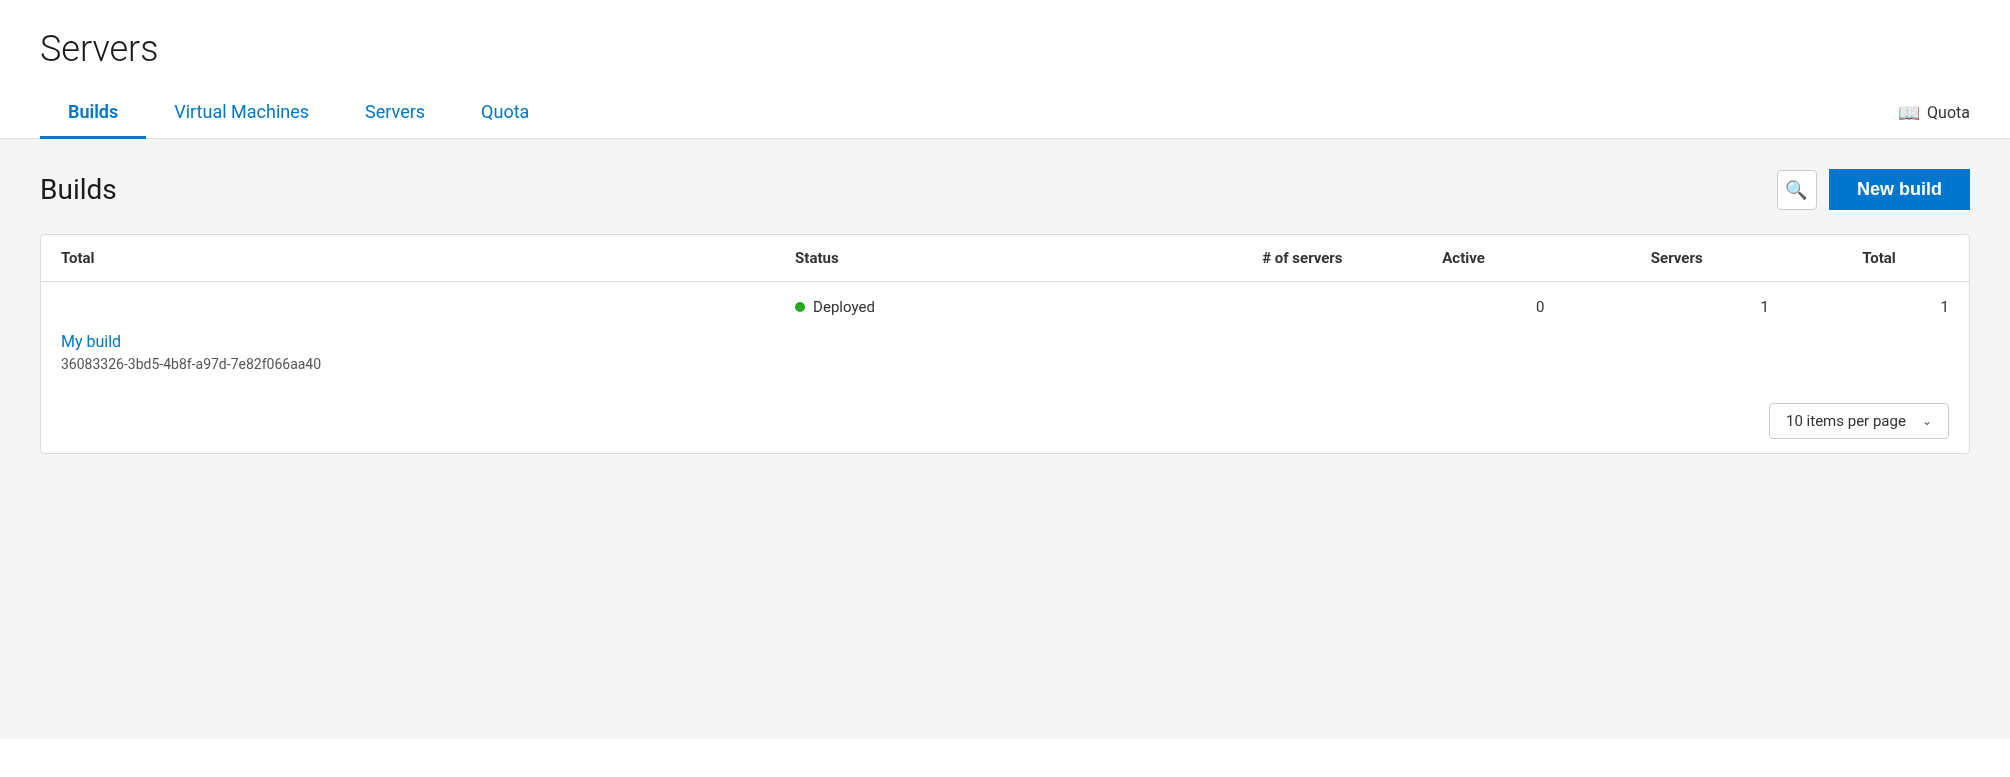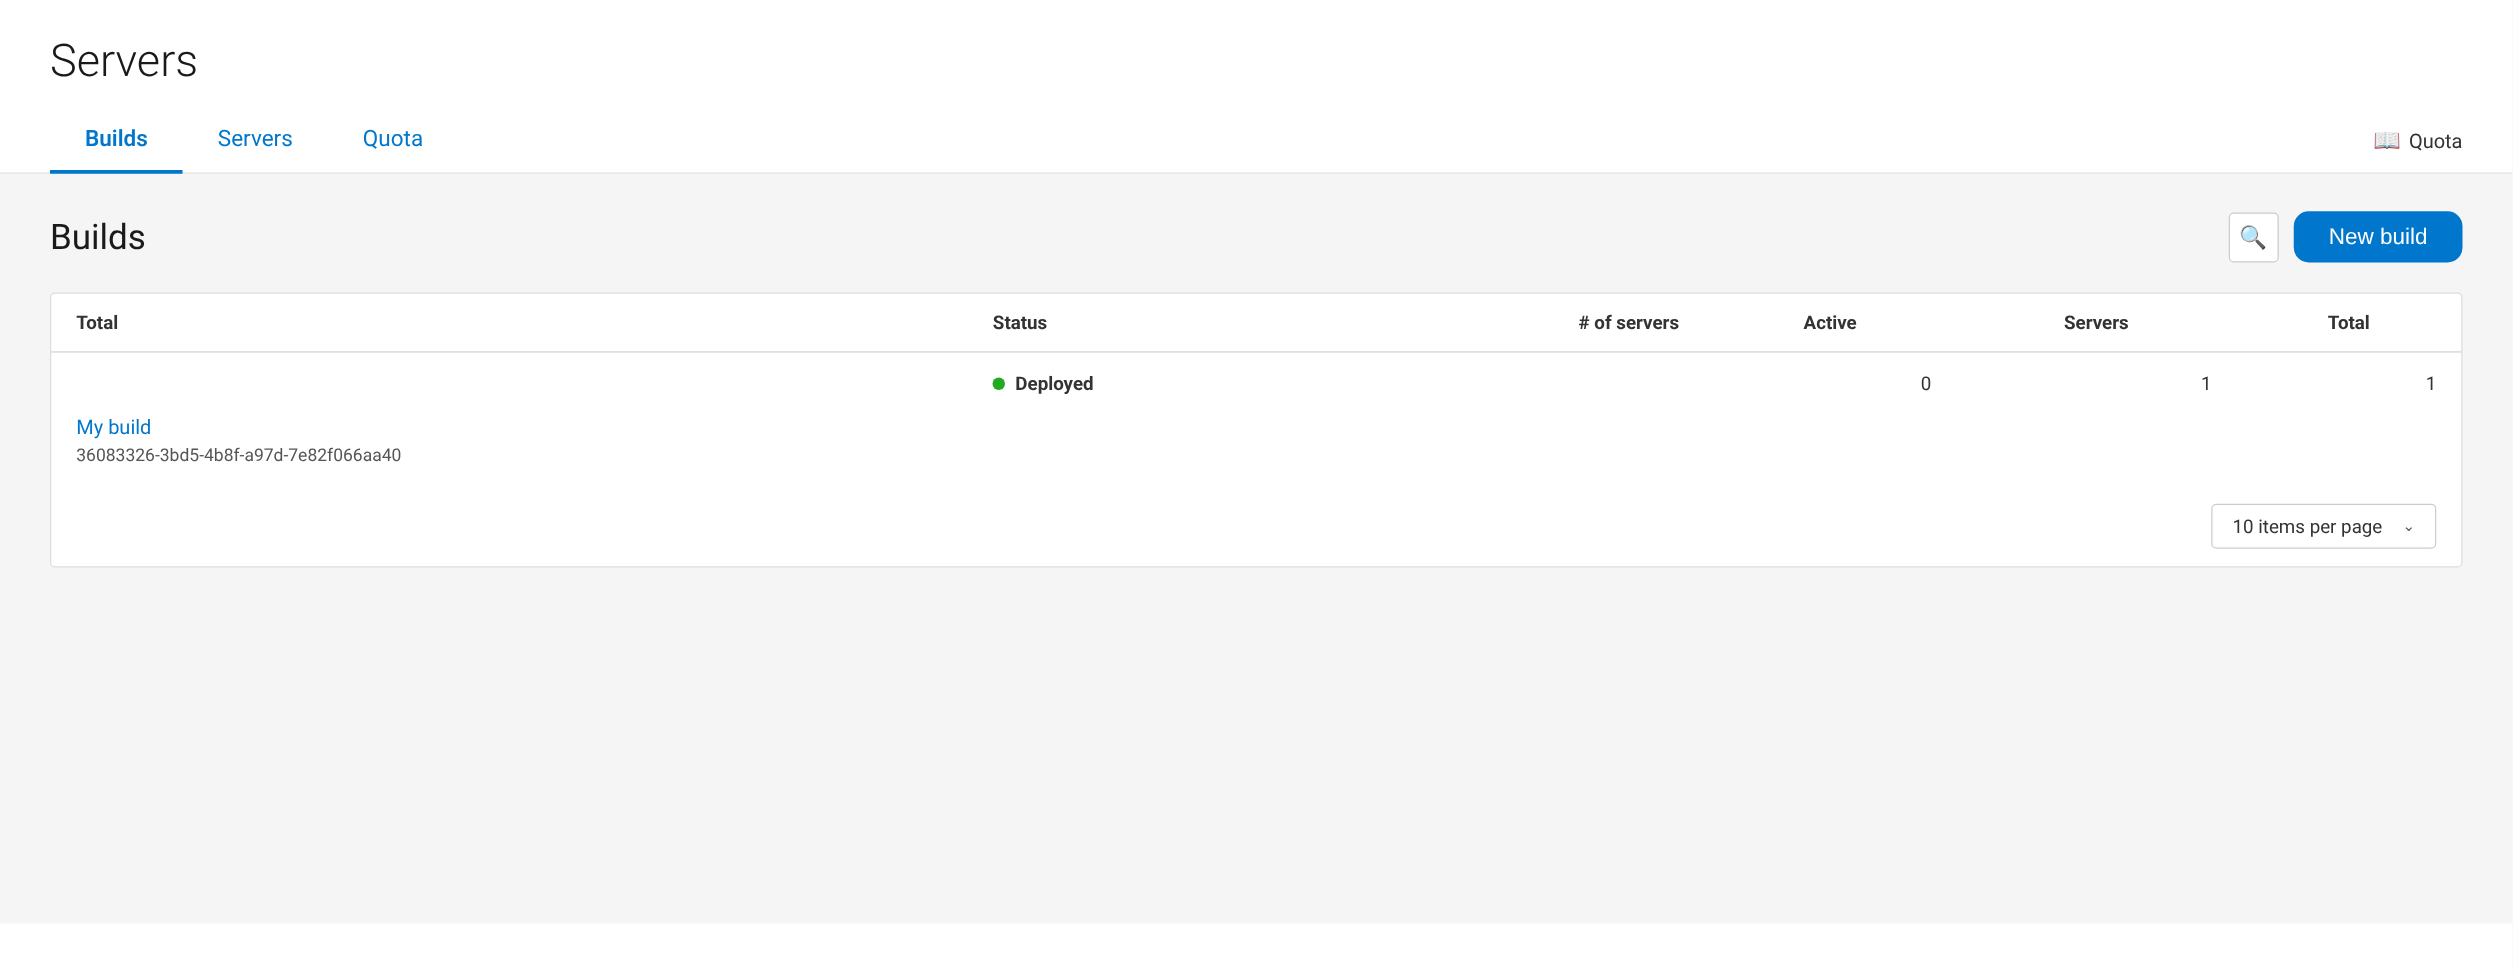--- a/index.html
+++ b/index.html
@@ -91,24 +91,24 @@
       justify-content: center;
       cursor: pointer;
       font-size: 18px;
       color: #555;
     }
 
     .new-build-button {
       background: #0077cc;
       color: #fff;
       border: none;
-      border-radius: 12px;
+      border-radius: 0;
       padding: 10px 28px;
       font-size: 18px;
-      font-weight: 400;
+      font-weight: 700;
       cursor: pointer;
       white-space: nowrap;
     }
 
     .table-container {
       background: #fff;
       border: 1px solid #ddd;
       border-radius: 4px;
     }
 
@@ -170,21 +170,20 @@
 
     .build-id {
       color: #555;
       font-size: 14px;
     }
 
     .status-cell {
       display: flex;
       align-items: center;
       gap: 8px;
-      font-weight: bold;
     }
 
     .status-dot {
       width: 10px;
       height: 10px;
       border-radius: 50%;
       background: #22aa22;
       flex-shrink: 0;
     }
 
@@ -222,20 +221,21 @@
 </head>
 <body>
 
 <div>
   <h1 class="page-title">Servers</h1>
 </div>
 
 <div class="tab-bar">
   <div class="tabs">
     <a class="tab active">Builds</a>
+    <a class="tab">Virtual Machines</a>
     <a class="tab">Servers</a>
     <a class="tab">Quota</a>
   </div>
   <div class="help-link">
     <span class="help-icon">📖</span>
     <span>Quota</span>
   </div>
 </div>
 
 <div class="content-area">

